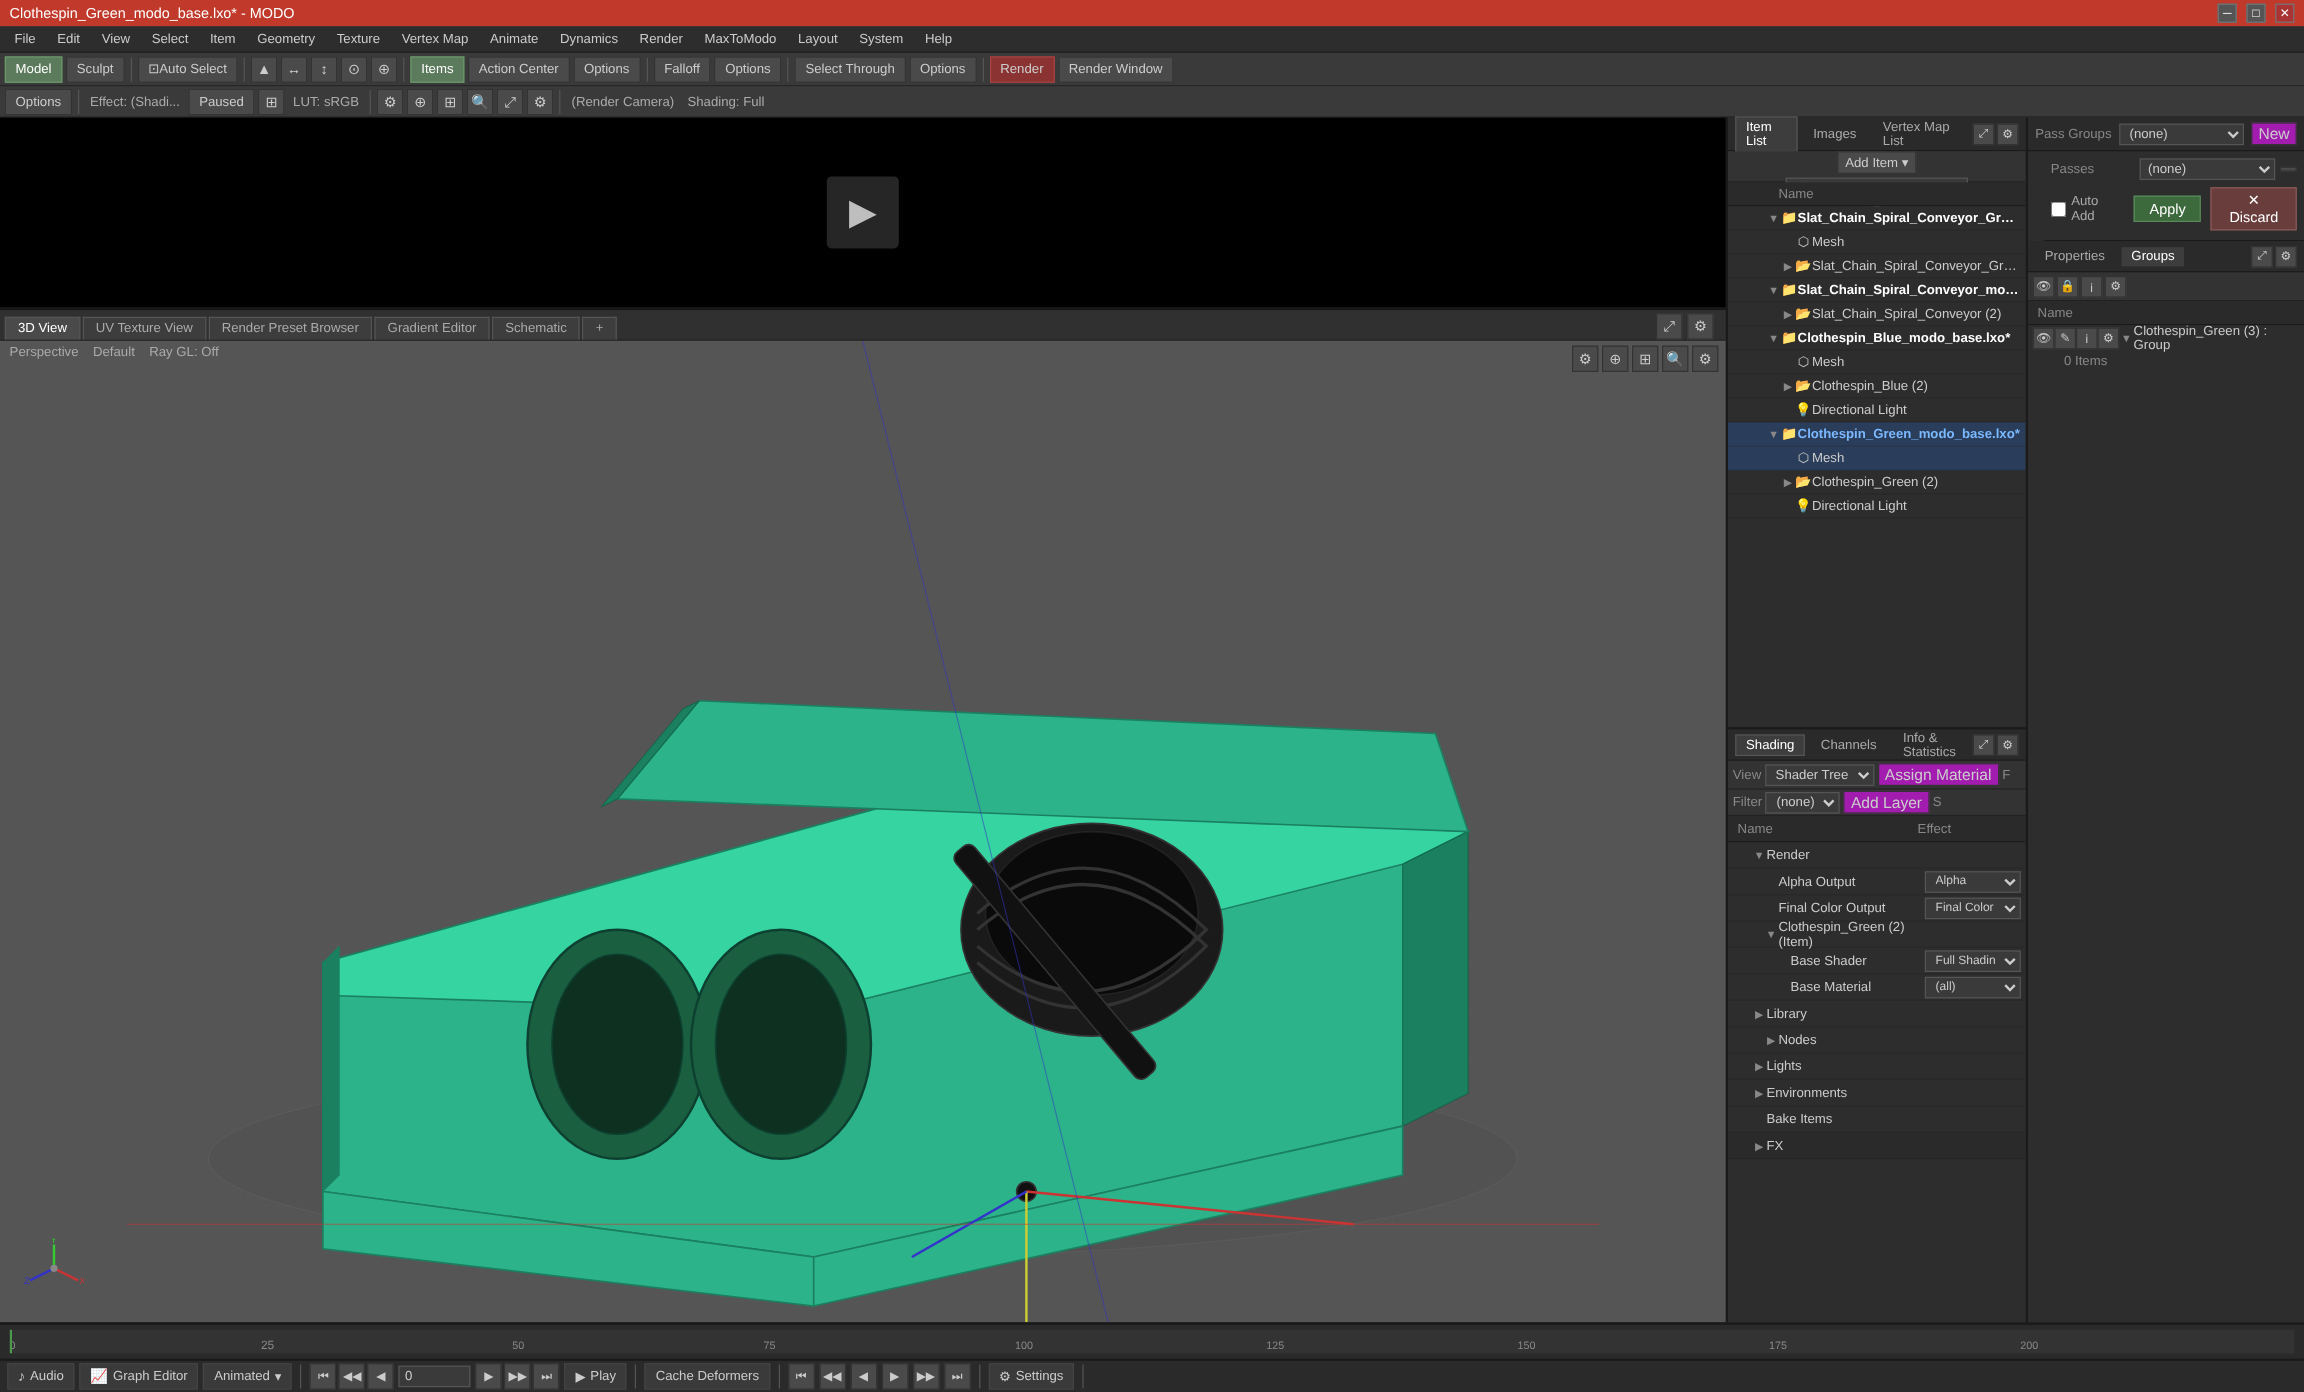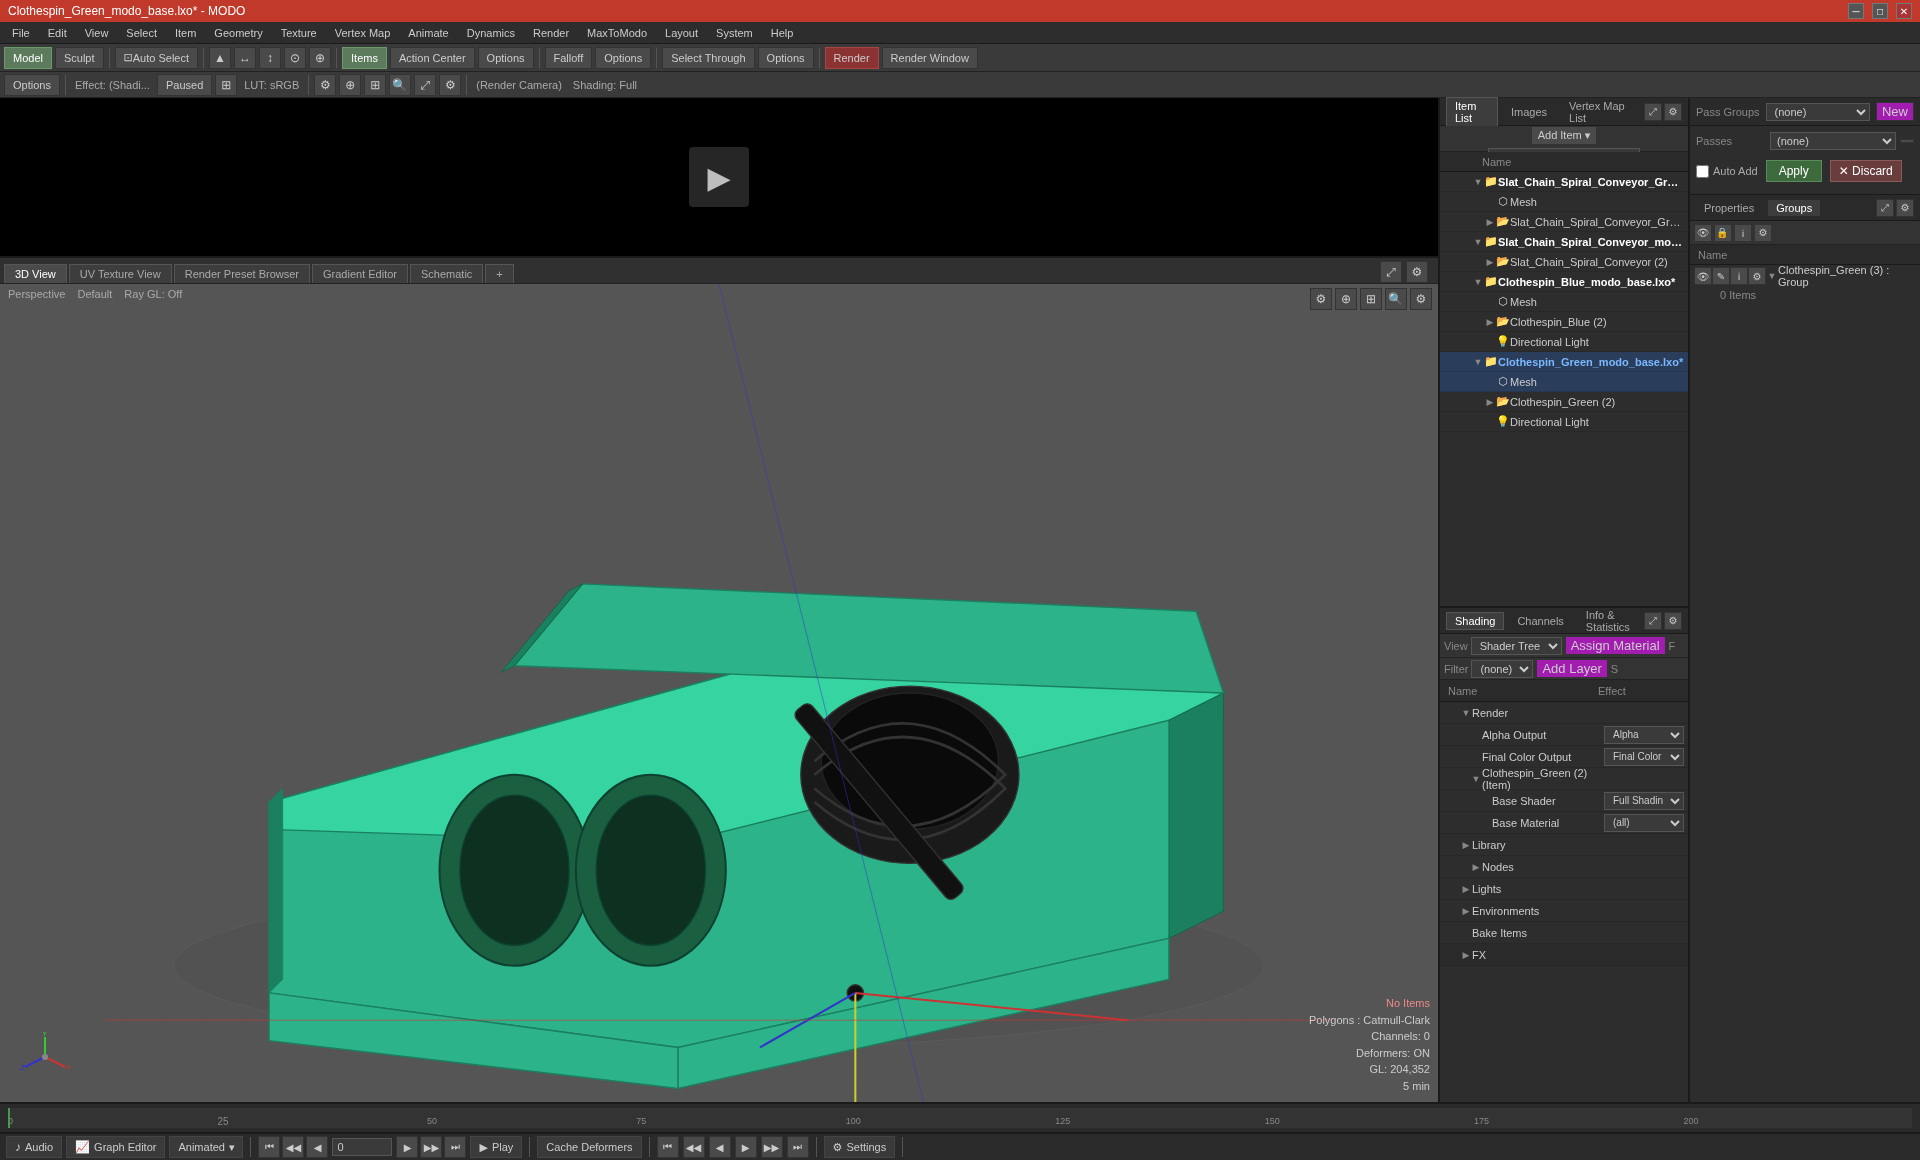--- a/index.html
+++ b/index.html
@@ -374,20 +374,21 @@
       height: 28px;
       display: flex;
       align-items: center;
       padding: 0 6px;
       gap: 6px;
       border-bottom: 1px solid #1a1a1a;
     }
     #pass-panel {
       padding: 6px;
       border-bottom: 1px solid #1a1a1a;
+      margin-left: 13px;
     }
     .pass-row {
       display: flex;
       align-items: center;
       gap: 4px;
       margin-bottom: 4px;
     }
     .pass-label { width: 70px; font-size: 11px; color: #888; }
     .pass-select {
       flex: 1;
@@ -713,28 +714,20 @@
       </div>
 
       <div style="position:absolute; top:4px; right:6px; display:flex; gap:3px;">
         <div class="tb-icon-btn">⚙</div>
         <div class="tb-icon-btn">⊕</div>
         <div class="tb-icon-btn">⊞</div>
         <div class="tb-icon-btn">🔍</div>
         <div class="tb-icon-btn">⚙</div>
       </div>
 
-      <div id="vp-stats">
-        <div class="stat-noitems">No Items</div>
-        <div>Polygons : Catmull-Clark</div>
-        <div>Channels: 0</div>
-        <div>Deformers: ON</div>
-        <div>GL: 204,352</div>
-        <div>5 min</div>
-      </div>
 
       <div id="axes">
         <svg width="50" height="50" viewBox="0 0 50 50" xmlns="http://www.w3.org/2000/svg">
           <line x1="25" y1="25" x2="45" y2="35" stroke="#cc3333" stroke-width="2"></line>
           <line x1="25" y1="25" x2="25" y2="5" stroke="#33cc33" stroke-width="2"></line>
           <line x1="25" y1="25" x2="5" y2="35" stroke="#3333cc" stroke-width="2"></line>
           <circle cx="25" cy="25" r="3" fill="#888"></circle>
           <text x="46" y="38" fill="#cc3333" font-size="8">X</text>
           <text x="22" y="4" fill="#33cc33" font-size="8">Y</text>
           <text x="0" y="38" fill="#3333cc" font-size="8">Z</text>

